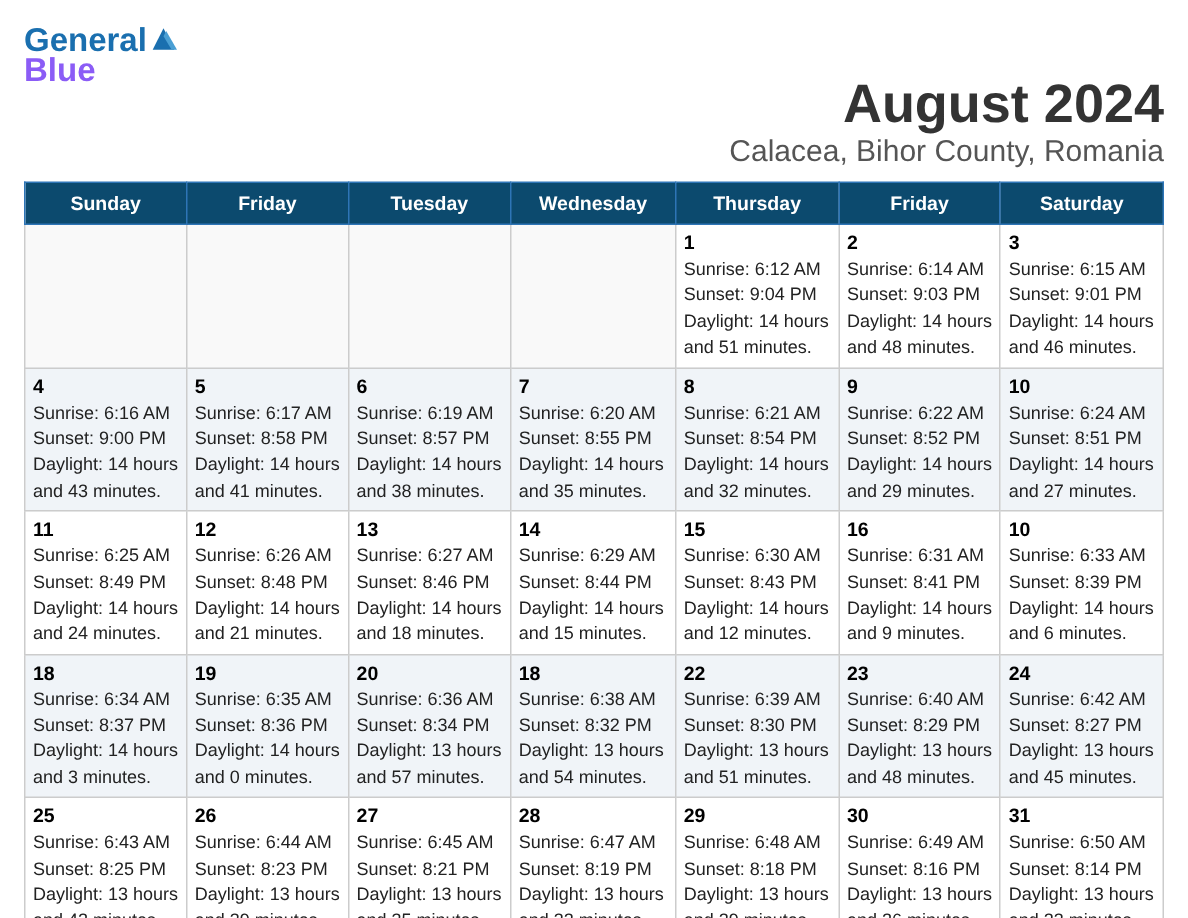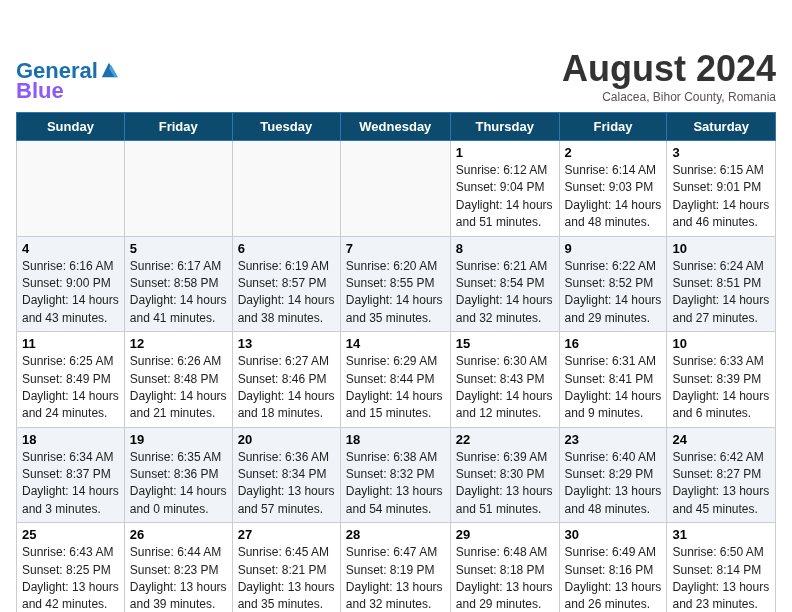--- a/index.html
+++ b/index.html
@@ -6,21 +6,21 @@
     body {
       font-family: Arial, sans-serif;
       background: #fff;
       width: 792px;
       min-height: 612px;
       padding: 16px;
     }
     .header {
       display: flex;
       justify-content: space-between;
-      align-items: flex-end;
+      align-items: flex-start;
       margin-bottom: 8px;
     }
     .logo {
       display: flex;
       align-items: flex-end;
     }
     .logo-text {
       font-size: 22px;
       font-weight: bold;
       color: #333;
@@ -38,21 +38,21 @@
     .title-block {
       text-align: right;
       margin-top: 32px;
     }
     .month-title {
       font-size: 36px;
       font-weight: bold;
       color: #333;
     }
     .location-title {
-      font-size: 12px;
+      font-size: 20px;
       color: #555;
     }
     .calendar {
       width: 100%;
       border-collapse: collapse;
       font-size: 11px;
     }
     .calendar thead tr th {
       background: #0c4a6e;
       color: #fff;

